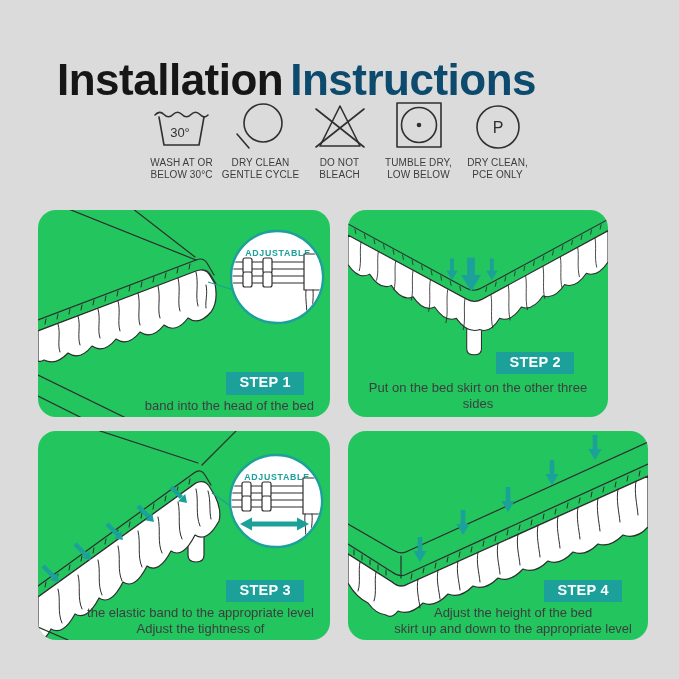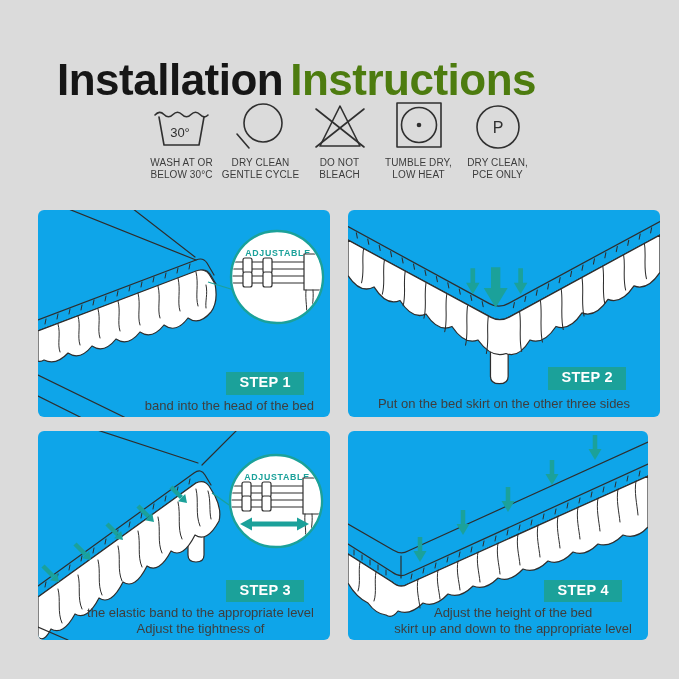--- a/index.html
+++ b/index.html
@@ -9,36 +9,36 @@
     background: #dbdbdb;
     font-family: "Liberation Sans", sans-serif;
     position: relative;
     overflow: hidden;
   }
   .page-title {
     position: absolute; top: 27px; left: 57px;
     font-size: 44px; font-weight: 700; letter-spacing: -0.5px;
     color: #161616; white-space: nowrap; line-height: 1.1;
   }
-  .page-title .accent { color: #4d7c0f; margin-left: 7px; }
+  .page-title .accent { color: #0c4a6e; margin-left: 7px; }
 
   .care-row {
     position: absolute; top: 100px; left: 0; width: 679px;
     display: flex; justify-content: center; align-items: flex-end;
   }
   .care-item { width: 79px; display: flex; flex-direction: column; align-items: center; }
   .care-icon { height: 50px; display: flex; align-items: flex-end; justify-content: flex-start; }
   .care-label {
     margin-top: 7px; font-size: 10px; line-height: 11.5px;
     color: #3c3c3c; text-align: center; letter-spacing: 0.1px; white-space: nowrap;
   }
 
-  .panel { position: absolute; background: #0ea5e9; border-radius: 6px; overflow: hidden; }
+  .panel { position: absolute; background: #22c55e; border-radius: 18px; overflow: hidden; }
   #panel1 { left: 38px;  top: 210px; width: 292px; height: 207px; }
-  #panel2 { left: 348px; top: 210px; width: 312px; height: 207px; }
+  #panel2 { left: 348px; top: 210px; width: 260px; height: 207px; }
   #panel3 { left: 38px;  top: 431px; width: 292px; height: 209px; }
   #panel4 { left: 348px; top: 431px; width: 300px; height: 209px; }
   .illust { position: absolute; inset: 0; }
 
   .caption {
     position: absolute; bottom: 4px; right: 16px;
     text-align: center; font-size: 13px; line-height: 15.5px; color: #3e3e3e;
   }
   .caption.full { left: 6px; right: 6px; bottom: 6px; }
   .badge-row { text-align: right; margin-bottom: 3px; margin-right: 10px; }
@@ -110,21 +110,21 @@
   <div class="care-item">
     <div class="care-icon">
       <svg width="50" height="50" viewBox="0 0 50 50">
         <rect class="care-ink" x="3" y="3" width="44" height="44"></rect>
         <circle class="care-ink" cx="25" cy="25" r="17.5"></circle>
         <circle cx="25" cy="25" r="2.3" fill="#303030"></circle>
       </svg>
     </div>
     <div class="care-label">
       <div>TUMBLE DRY,</div>
-      <div>LOW HEAT</div>
+      <div>LOW BELOW</div>
     </div>
   </div>
 
   <div class="care-item">
     <div class="care-icon">
       <svg width="48" height="48" viewBox="0 0 48 48">
         <circle class="care-ink" cx="24" cy="25" r="21"></circle>
         <text class="care-text" x="24" y="31" font-size="16">P</text>
       </svg>
     </div>

